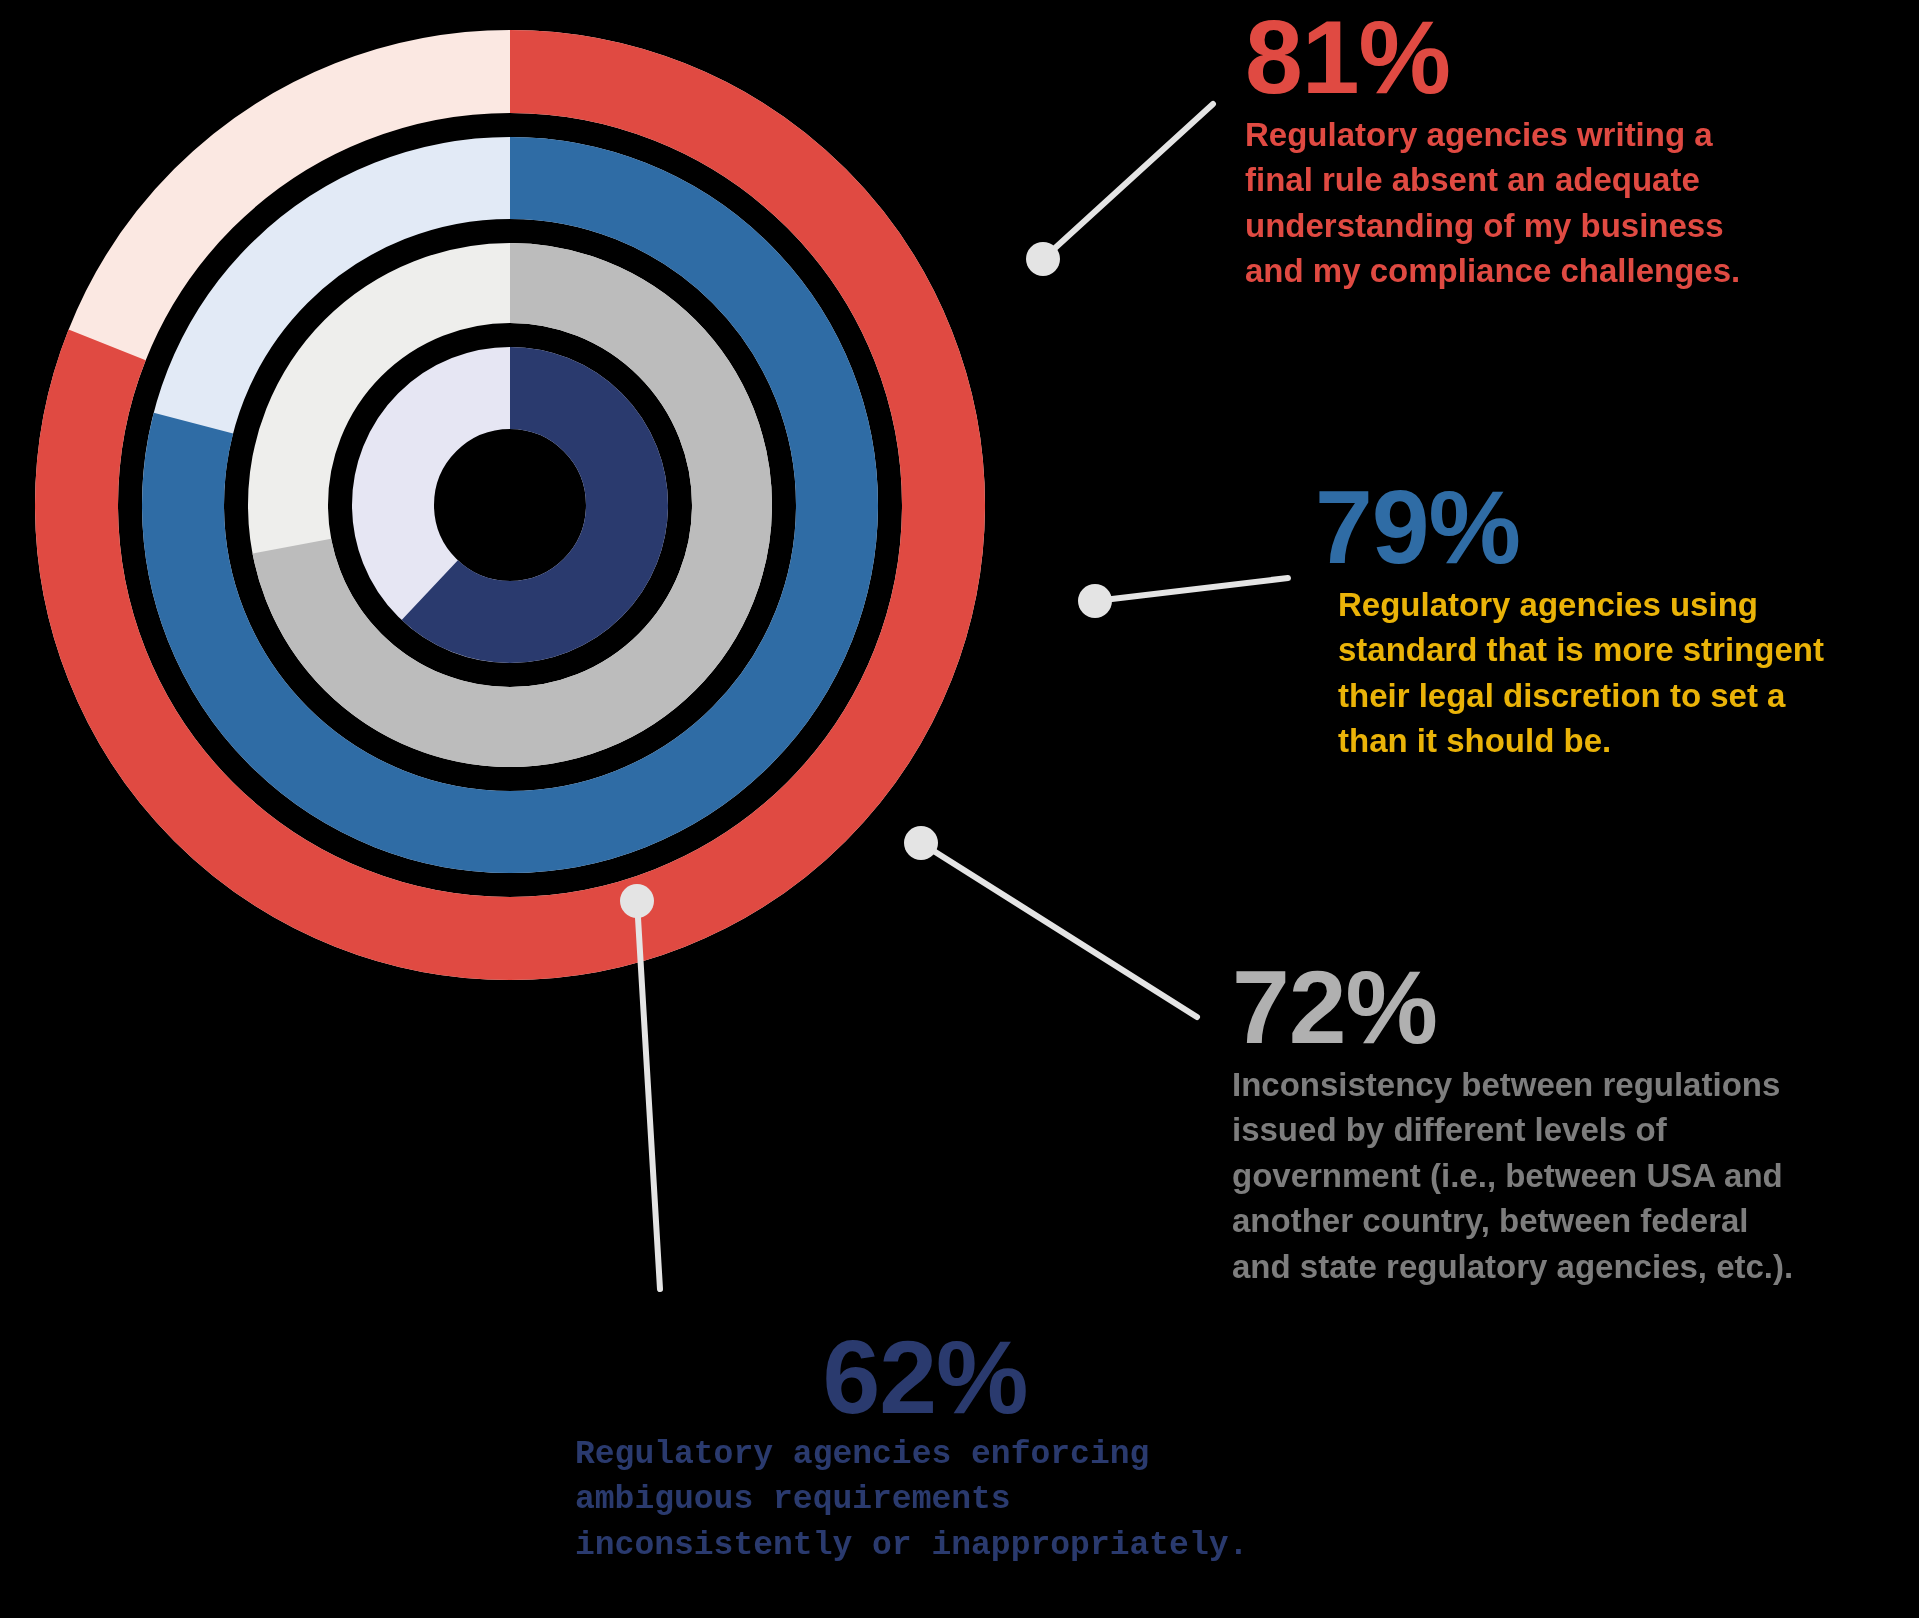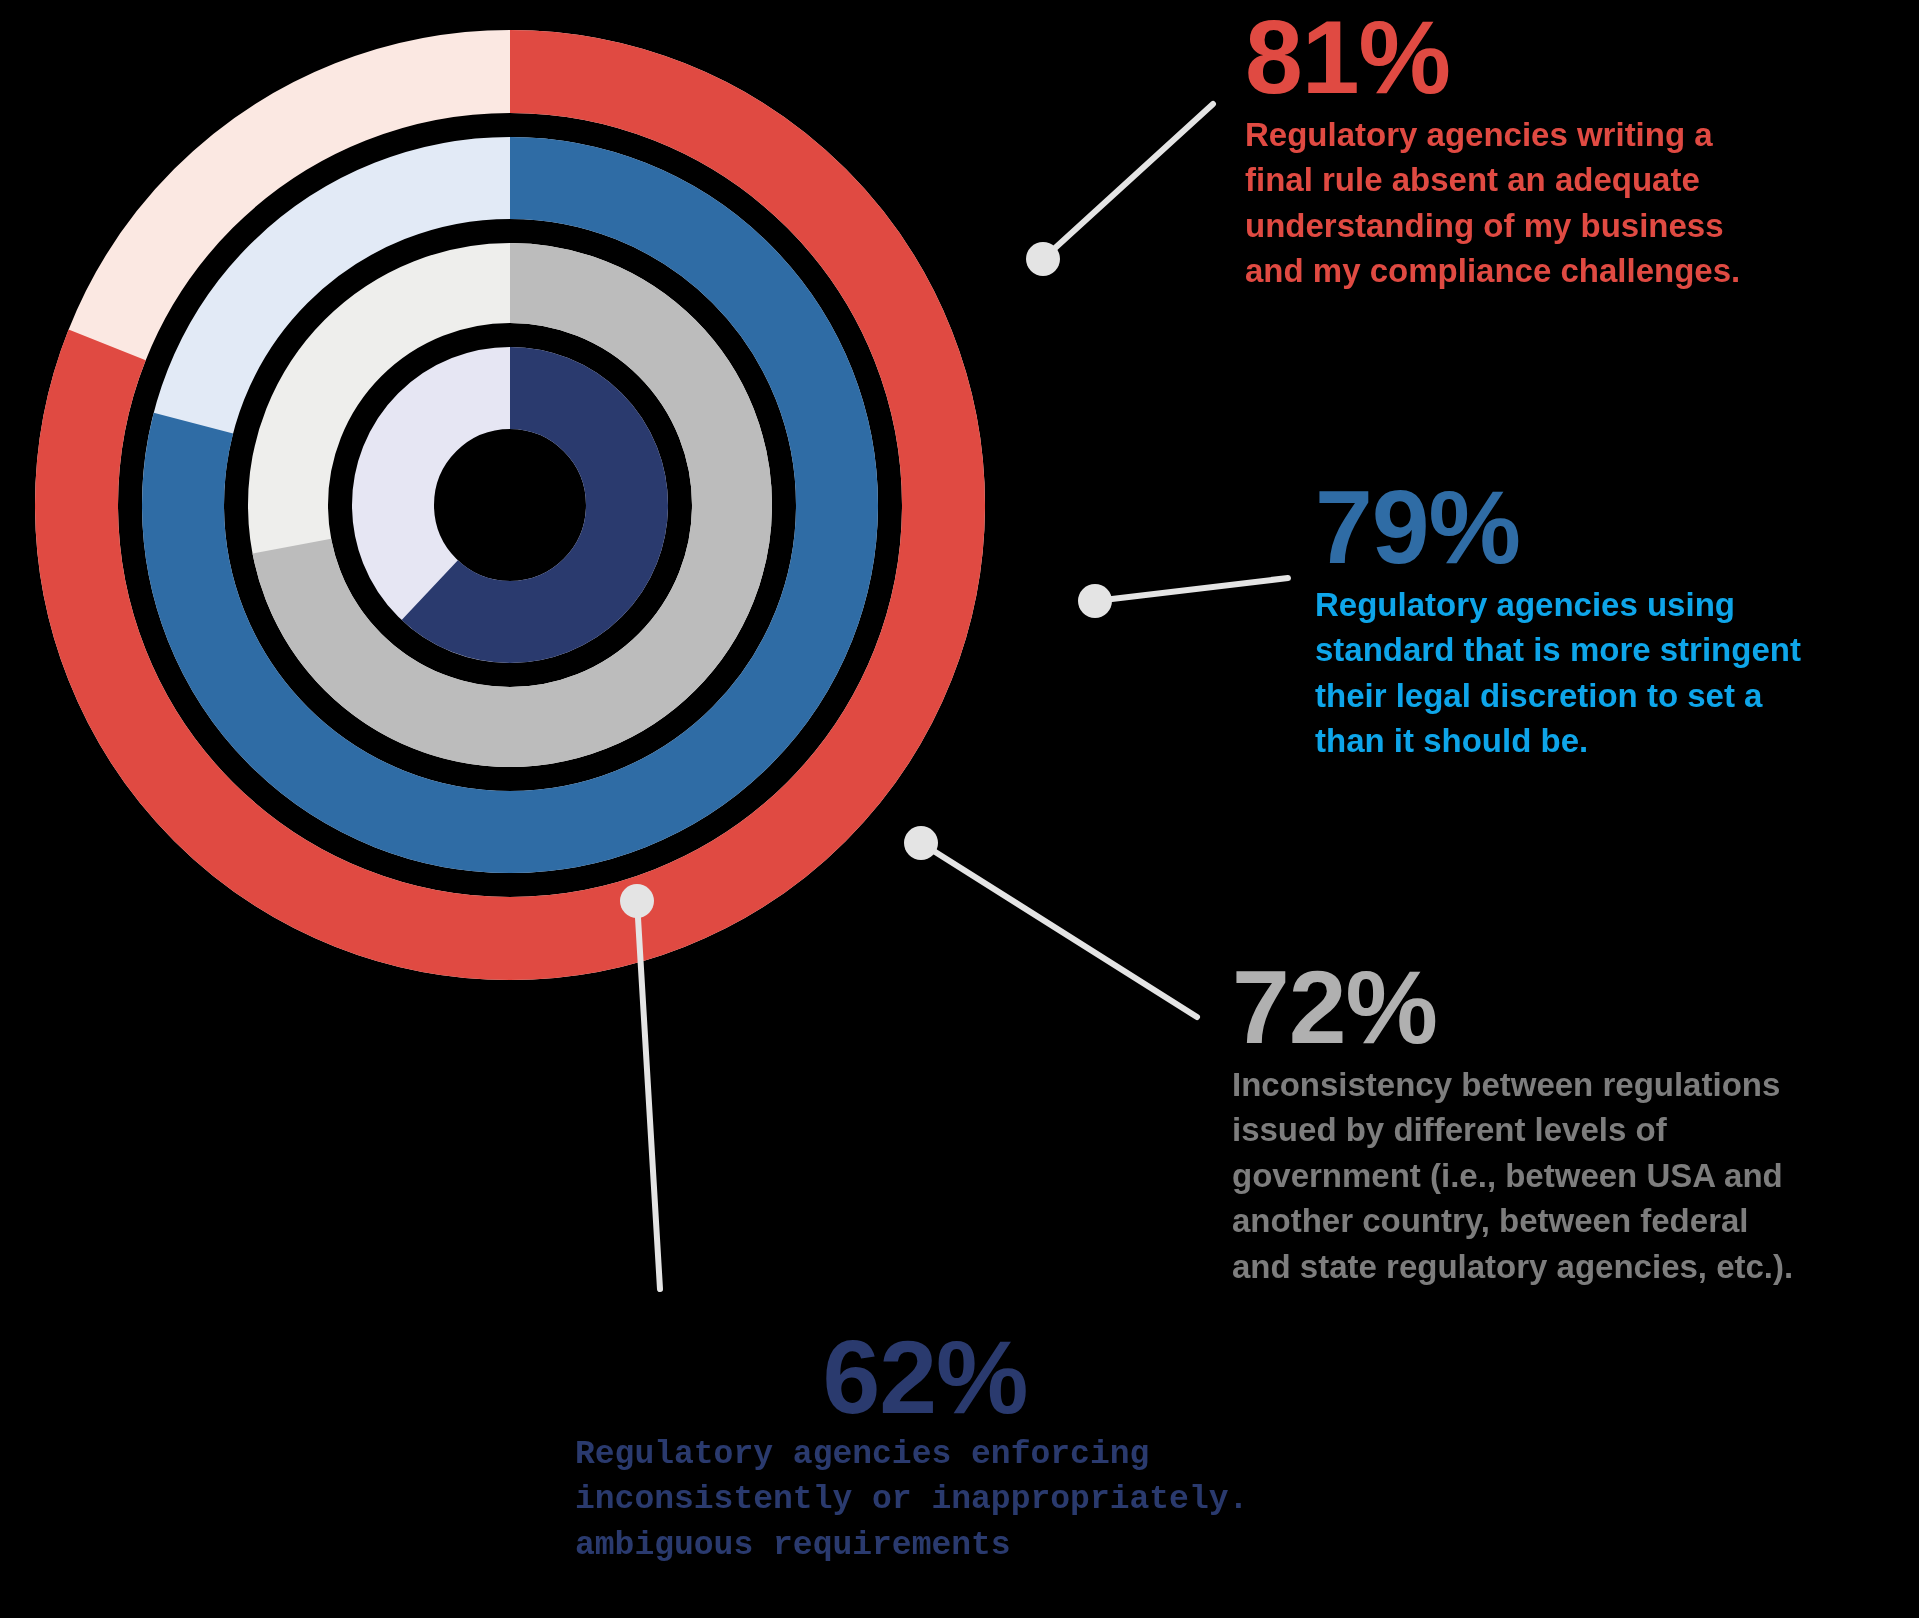--- a/index.html
+++ b/index.html
@@ -69,21 +69,22 @@
     top: 480px;
     width: 600px;
   }
   #callout-79 .pct {
     font-size: 104px;
     color: #2f6ca5;
   }
   #callout-79 .desc {
     font-size: 33px;
     line-height: 1.38;
-    color: #0ea5e9;
+    color: #eab308;
+    margin-left: 23px;
   }
 
   
   #callout-72 {
     left: 1232px;
     top: 960px;
     width: 670px;
   }
   #callout-72 .pct {
     font-size: 104px;
@@ -179,18 +180,18 @@
       <div>government (i.e., between USA and</div>
       <div>another country, between federal</div>
       <div>and state regulatory agencies, etc.).</div>
     </div>
   </div>
 
   <div class="callout" id="callout-62">
     <div class="pct" style="color: rgb(42, 58, 110);">62%</div>
     <div class="desc">
       <div>Regulatory agencies enforcing</div>
+      <div>ambiguous requirements</div>
       <div>inconsistently or inappropriately.</div>
-      <div>ambiguous requirements</div>
     </div>
   </div>
 
 </div>
 
 </body></html>

